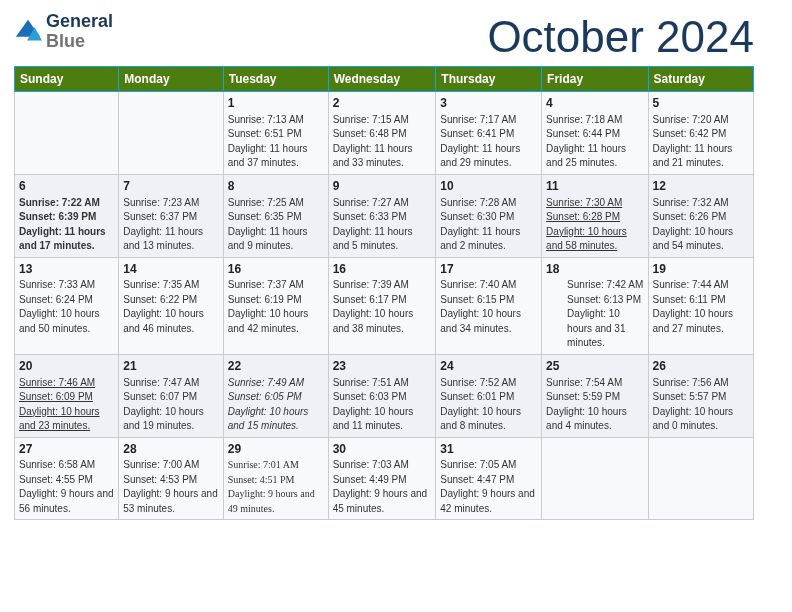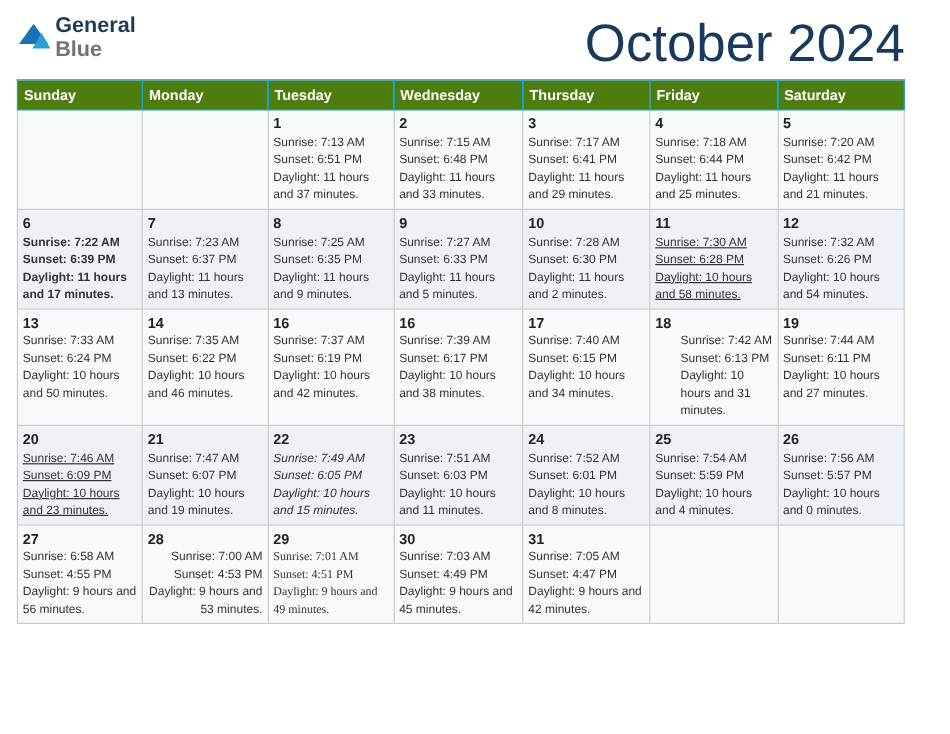--- a/index.html
+++ b/index.html
@@ -291,21 +291,21 @@
         </tr>
         <tr>
           <td>
             <span class="day-num">27</span>
             <div class="day-info" style="white-space: pre-line;">Sunrise: 6:58 AM
 Sunset: 4:55 PM
 Daylight: 9 hours and 56 minutes.</div>
           </td>
           <td>
             <span class="day-num">28</span>
-            <div class="day-info" style="white-space: pre-line; text-align: right;">Sunrise: 7:00 AM
+            <div class="day-info" style="white-space: pre-line;">Sunrise: 7:00 AM
 Sunset: 4:53 PM
 Daylight: 9 hours and 53 minutes.</div>
           </td>
           <td>
             <span class="day-num">29</span>
             <div class="day-info" style="white-space: pre-line; font-family: Liberation Serif, serif;">Sunrise: 7:01 AM
 Sunset: 4:51 PM
 Daylight: 9 hours and 49 minutes.</div>
           </td>
           <td>

